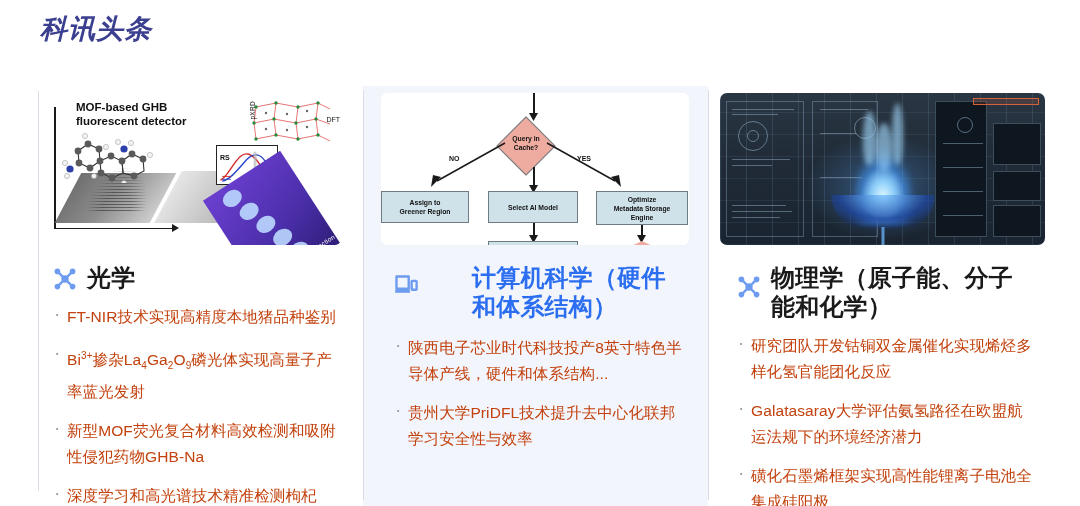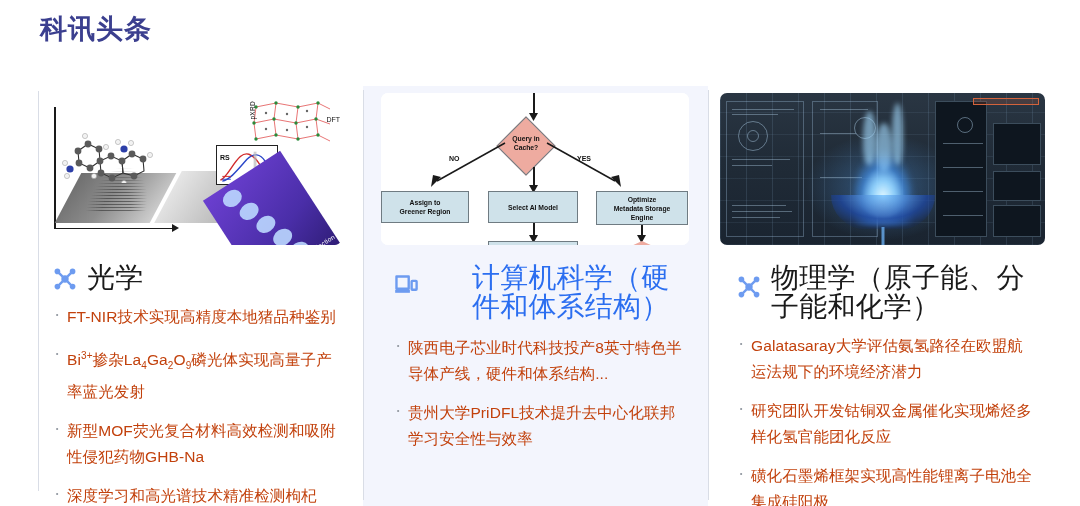--- a/index.html
+++ b/index.html
@@ -19,20 +19,21 @@
 
   
   .page-title {
     position: absolute;
     left: 40px; top: 8px;
     font-size: 27px;
     font-weight: bold;
     color: #3b3f8f;
     letter-spacing: 1px;
     line-height: 42px;
+    font-style: italic;
   }
 
   
   .cards {
     position: absolute;
     left: 0; top: 86px;
     width: 1080px; height: 420px;
     display: flex;
     align-items: stretch;
   }
@@ -213,21 +214,21 @@
   .card.highlight .card-head { margin-left:30px; width:290px;gap:44px; }
   .card.third .card-head { margin-left:28px; width:290px; }
   .head-icon {
     flex: 0 0 auto;
     width: 26px; height: 26px;
     margin-right: 9px; margin-top: 3px;
   }
   .card.highlight .head-icon { margin-top: 9px; }
   .card.third .head-icon { margin-top: 11px; }
   .head-text {
-    font-size: 28px; font-weight: normal; color: #1a1a1a;
+    font-size: 24px; font-weight: bold; color: #1a1a1a;
     line-height: 29px; letter-spacing: .2px;
   }
   .card.highlight .head-text { color: #2b6ef0; }
 
   
   .bullets { margin: 12px 0 0 34px; width: 292px; }
   .card.highlight .bullets { margin-left:30px; margin-top:14px; width:296px; }
   .card.third .bullets { margin-left:28px; margin-top:12px; width:296px; }
   .bullet {
     position: relative;
@@ -357,20 +358,24 @@
                 <ellipse cx="26" cy="14" rx="10" ry="8"></ellipse>
                 <ellipse cx="33" cy="34" rx="10" ry="8"></ellipse>
                 <ellipse cx="40" cy="54" rx="10" ry="8"></ellipse>
                 <ellipse cx="47" cy="74" rx="10" ry="8"></ellipse>
                 <ellipse cx="54" cy="94" rx="10" ry="8"></ellipse>
               </g>
             </svg>
           </div>
           <div class="flu-lbl">Fluorescence extinction</div>
 
+          <div class="fig-title">
+            <div>MOF-based GHB</div>
+            <div>fluorescent detector</div>
+          </div>
         </div>
       </div>
 
       <div class="card-head">
         <svg class="head-icon" viewBox="0 0 24 24">
           <g fill="#6d9bf0">
             <circle cx="5" cy="5" r="2.6"></circle>
               <circle cx="19" cy="5" r="2.6"></circle>
             <circle cx="5" cy="19" r="2.6"></circle>
               <circle cx="19" cy="19" r="2.6"></circle>
@@ -533,20 +538,20 @@
             <line x1="6.6" y1="6.6" x2="9.8" y2="9.8"></line>
             <line x1="17.4" y1="6.6" x2="14.2" y2="9.8"></line>
             <line x1="6.6" y1="17.4" x2="9.8" y2="14.2"></line>
             <line x1="17.4" y1="17.4" x2="14.2" y2="14.2"></line>
           </g>
         </svg>
         <div class="head-text">物理学（原子能、分子能和化学）</div>
       </div>
 
       <div class="bullets">
+        <div class="bullet">研究团队开发钴铜双金属催化实现烯烃多样化氢官能团化反应</div>
         <div class="bullet">Galatasaray大学评估氨氢路径在欧盟航运法规下的环境经济潜力</div>
-        <div class="bullet">研究团队开发钴铜双金属催化实现烯烃多样化氢官能团化反应</div>
         <div class="bullet">磺化石墨烯框架实现高性能锂离子电池全集成硅阳极</div>
       </div>
     </div>
 
   </div>
 </div>
 
 </body></html>

